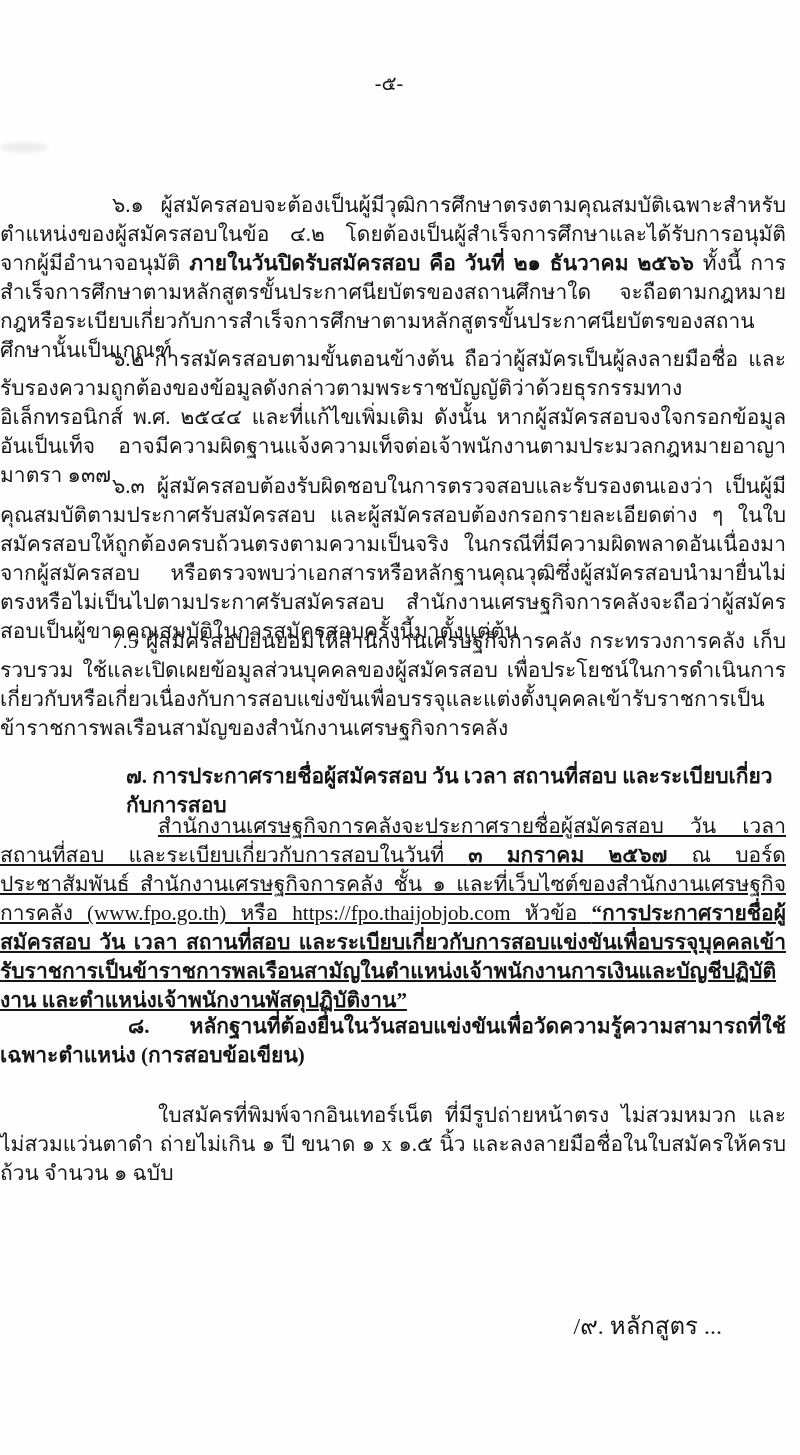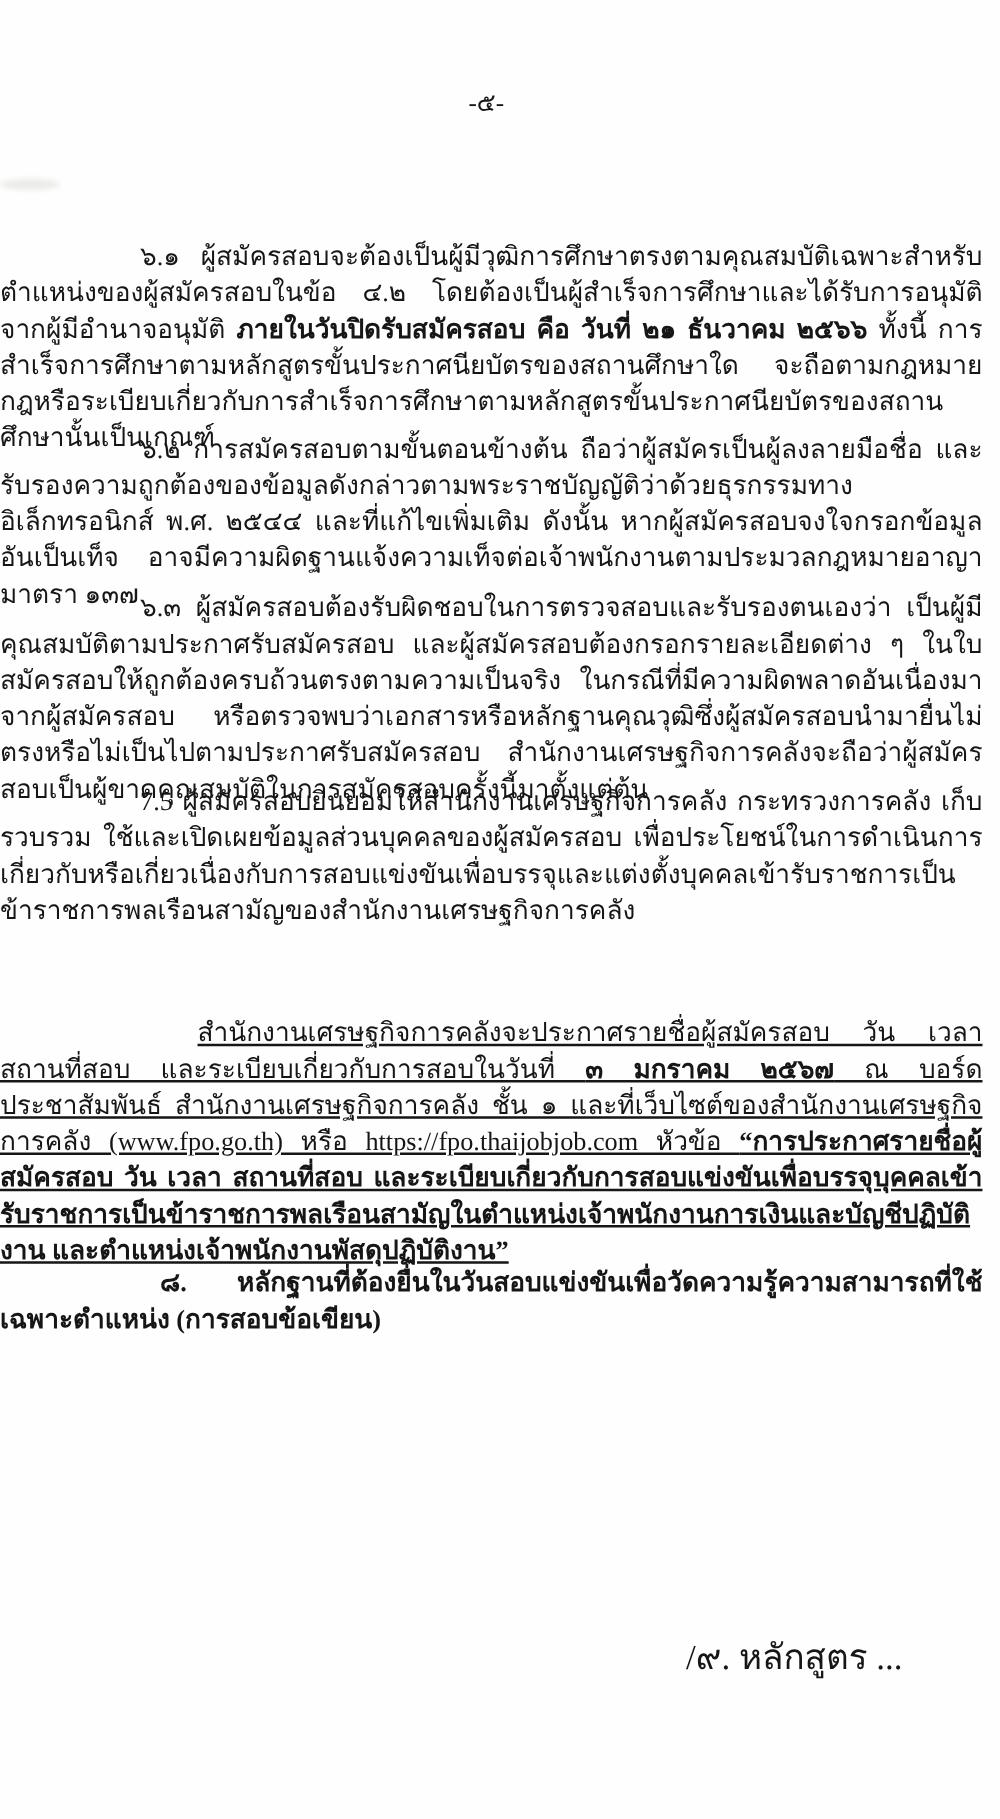--- a/index.html
+++ b/index.html
@@ -29,21 +29,21 @@
   .p61{top:170px;text-indent:112px;}
   .p62{top:324px;text-indent:112px;}
   .p63{top:451px;text-indent:112px;}
   .p64{top:606px;text-indent:112px;}
   .h7{top:762px;left:126px;}
   .p7{top:791px;text-indent:158px;text-decoration:underline;}
   .h8{top:1012px;text-indent:128px;text-align:justify;}
   .p8{top:1080px;text-indent:158px;}
   .footer{
     position:absolute;top:1312px;left:0;right:78px;
-    text-align:right;font-size:28px;line-height:29px;
+    text-align:right;font-size:24px;line-height:29px;
   }
   .b{font-weight:700;}
   .scan-artifact{
     position:absolute;top:143px;left:0;
     width:48px;height:9px;background:#ebebe8;
     border-radius:50%;filter:blur(2px);
   }
 </style>
 </head>
 <body>
@@ -56,21 +56,23 @@
 
 
   <p class="block p61"><span>๖.๑ ผู้สมัครสอบจะต้องเป็นผู้มีวุฒิการศึกษาตรงตามคุณสมบัติเฉพาะสำหรับตำแหน่งของผู้สมัครสอบในข้อ ๔.๒ โดยต้องเป็นผู้สำเร็จการศึกษาและได้รับการอนุมัติจากผู้มีอำนาจอนุมัติ </span><span class="b">ภายในวันปิดรับสมัครสอบ คือ วันที่ ๒๑ ธันวาคม ๒๕๖๖</span><span> ทั้งนี้ การสำเร็จการศึกษาตามหลักสูตรขั้นประกาศนียบัตรของสถานศึกษาใด จะถือตามกฎหมาย กฎหรือระเบียบเกี่ยวกับการสำเร็จการศึกษาตามหลักสูตรขั้นประกาศนียบัตรของสถานศึกษานั้นเป็นเกณฑ์</span></p>
 
   <p class="block p62"><span>๖.๒ การสมัครสอบตามขั้นตอนข้างต้น ถือว่าผู้สมัครเป็นผู้ลงลายมือชื่อ และรับรองความถูกต้องของข้อมูลดังกล่าวตามพระราชบัญญัติว่าด้วยธุรกรรมทางอิเล็กทรอนิกส์ พ.ศ. ๒๕๔๔ และที่แก้ไขเพิ่มเติม ดังนั้น หากผู้สมัครสอบจงใจกรอกข้อมูลอันเป็นเท็จ อาจมีความผิดฐานแจ้งความเท็จต่อเจ้าพนักงานตามประมวลกฎหมายอาญา มาตรา ๑๓๗</span></p>
 
   <p class="block p63"><span>๖.๓ ผู้สมัครสอบต้องรับผิดชอบในการตรวจสอบและรับรองตนเองว่า เป็นผู้มีคุณสมบัติตามประกาศรับสมัครสอบ และผู้สมัครสอบต้องกรอกรายละเอียดต่าง ๆ ในใบสมัครสอบให้ถูกต้องครบถ้วนตรงตามความเป็นจริง ในกรณีที่มีความผิดพลาดอันเนื่องมาจากผู้สมัครสอบ หรือตรวจพบว่าเอกสารหรือหลักฐานคุณวุฒิซึ่งผู้สมัครสอบนำมายื่นไม่ตรงหรือไม่เป็นไปตามประกาศรับสมัครสอบ สำนักงานเศรษฐกิจการคลังจะถือว่าผู้สมัครสอบเป็นผู้ขาดคุณสมบัติในการสมัครสอบครั้งนี้มาตั้งแต่ต้น</span></p>
 
   <p class="block p64"><span>7.5 ผู้สมัครสอบยินยอมให้สำนักงานเศรษฐกิจการคลัง กระทรวงการคลัง เก็บ รวบรวม ใช้และเปิดเผยข้อมูลส่วนบุคคลของผู้สมัครสอบ เพื่อประโยชน์ในการดำเนินการเกี่ยวกับหรือเกี่ยวเนื่องกับการสอบแข่งขันเพื่อบรรจุและแต่งตั้งบุคคลเข้ารับราชการเป็นข้าราชการพลเรือนสามัญของสำนักงานเศรษฐกิจการคลัง</span></p>
 
+  <div class="block heading h7">๗. การประกาศรายชื่อผู้สมัครสอบ วัน เวลา สถานที่สอบ และระเบียบเกี่ยวกับการสอบ</div>
 
   <p class="block p7"><span>สำนักงานเศรษฐกิจการคลังจะประกาศรายชื่อผู้สมัครสอบ วัน เวลา สถานที่สอบ และระเบียบเกี่ยวกับการสอบในวันที่ </span><span class="b">๓ มกราคม ๒๕๖๗</span><span> ณ บอร์ดประชาสัมพันธ์ สำนักงานเศรษฐกิจการคลัง ชั้น ๑ และที่เว็บไซต์ของสำนักงานเศรษฐกิจการคลัง (www.fpo.go.th) หรือ https://fpo.thaijobjob.com หัวข้อ </span><span class="b">“การประกาศรายชื่อผู้สมัครสอบ วัน เวลา สถานที่สอบ และระเบียบเกี่ยวกับการสอบแข่งขันเพื่อบรรจุบุคคลเข้ารับราชการเป็นข้าราชการพลเรือนสามัญในตำแหน่งเจ้าพนักงานการเงินและบัญชีปฏิบัติงาน และตำแหน่งเจ้าพนักงานพัสดุปฏิบัติงาน”</span></p>
 
   <div class="block heading h8">๘. หลักฐานที่ต้องยื่นในวันสอบแข่งขันเพื่อวัดความรู้ความสามารถที่ใช้เฉพาะตำแหน่ง (การสอบข้อเขียน)</div>
 
+  <p class="block p8"><span>ใบสมัครที่พิมพ์จากอินเทอร์เน็ต ที่มีรูปถ่ายหน้าตรง ไม่สวมหมวก และไม่สวมแว่นตาดำ ถ่ายไม่เกิน ๑ ปี ขนาด ๑ x ๑.๕ นิ้ว และลงลายมือชื่อในใบสมัครให้ครบถ้วน จำนวน ๑ ฉบับ</span></p>
 
   <div class="footer">/๙. หลักสูตร ...</div>
 
 </div>
 
 </body></html>

